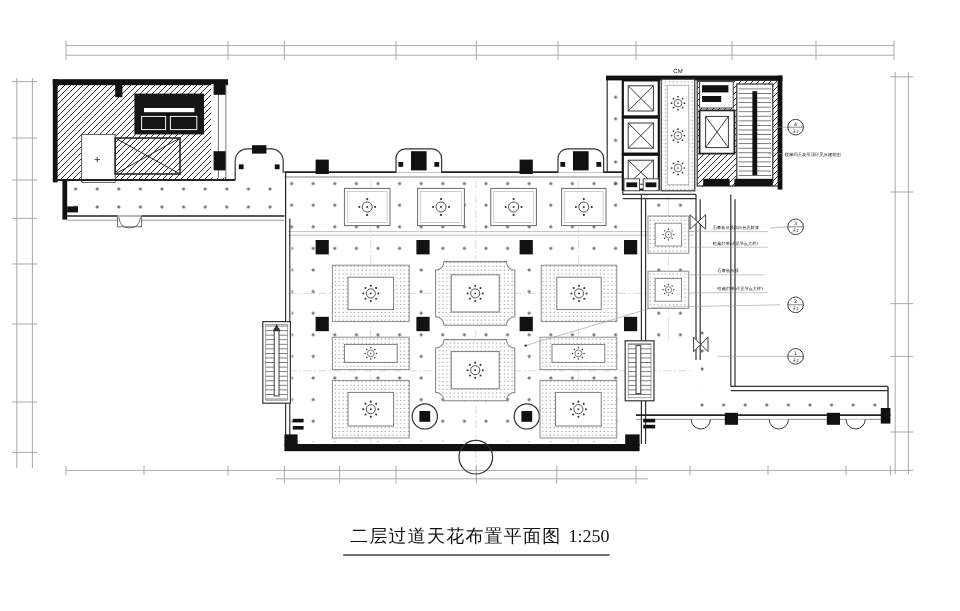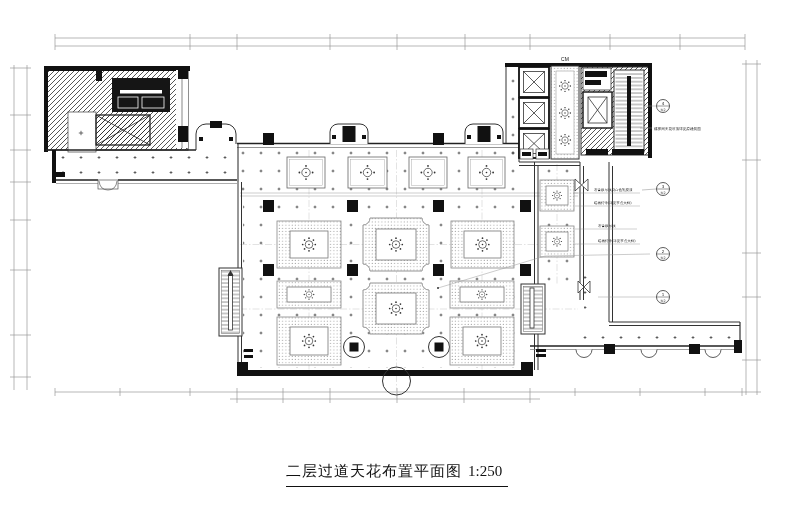--- a/index.html
+++ b/index.html
@@ -1,19 +1,19 @@
 <!DOCTYPE html>
 <html><head>
 <meta charset="utf-8">
 <style>
   html,body{margin:0;padding:0;background:#fff;}
   .sheet{position:relative;width:800px;height:509px;background:#fff;overflow:hidden;
          font-family:"Liberation Sans","DejaVu Sans",sans-serif;}
   .sheet svg{position:absolute;left:0;top:0;}
-  .title-block{position:absolute;left:286px;top:462px;width:222px;text-align:left;
+  .title-block{position:absolute;left:286px;top:438px;width:222px;text-align:right;
         font-family:"Liberation Serif","DejaVu Serif",serif;color:#111;
         font-size:15px;letter-spacing:1px;border-bottom:1.3px solid #111;padding-bottom:5px;white-space:nowrap;}
   .title-block .scale{margin-left:6px;letter-spacing:0;}
 </style>
 </head>
 <body>
 
 <div class="sheet">
 <svg width="800" height="509" viewBox="0 0 800 509">
   <defs>

